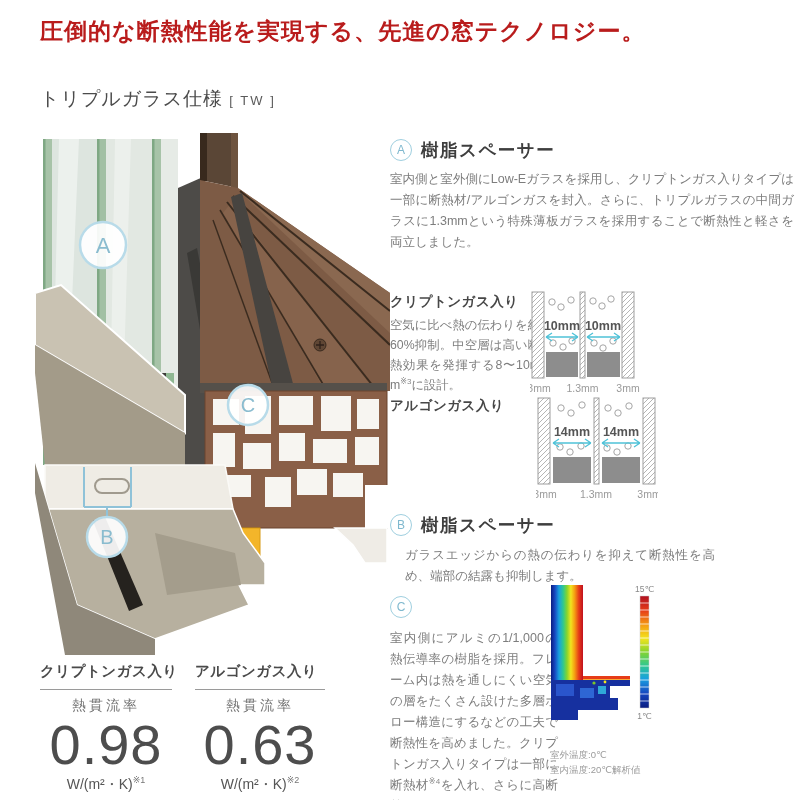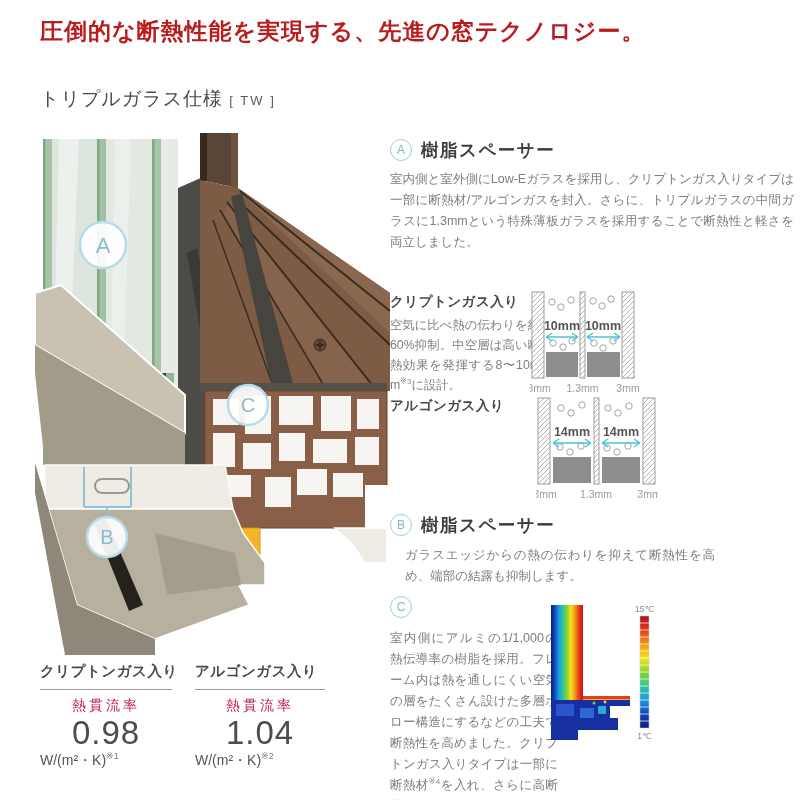--- a/index.html
+++ b/index.html
@@ -29,37 +29,37 @@
   .gas-krypton { top:155px; left:0; }
   .gas-argon   { top:259px; left:0; }
   .gas-title { font-size:13.5px; font-weight:bold; color:#474747; margin-bottom:5px; letter-spacing:.5px; }
   .gas-body { font-size:12.3px; color:#7d7d7d; line-height:1.62; word-break:break-all; text-align:justify; }
   .diagram-krypton { position:absolute; left:140px; top:152px; }
   .diagram-argon   { position:absolute; left:146px; top:258px; }
   .sec-b-header { position:absolute; top:375px; left:0; }
   .sec-b-body   { position:absolute; top:407px; left:15px; width:310px; }
   .sec-c-header { position:absolute; top:458px; left:0; }
   .sec-c-body   { position:absolute; top:490px; left:0; width:168px; }
-  .thermal      { position:absolute; top:464px; left:158px; }
+  .thermal      { position:absolute; top:444px; left:158px; }
   .thermal-caption { position:absolute; top:610px; left:160px; font-size:9.5px; color:#9b9b9b; line-height:1.55; }
 
   
   .dim-label { font-size:12.5px; font-weight:bold; fill:#555; }
   .mm-label  { font-size:10.5px; fill:#9a9a9a; }
 
   
   .stats { position:absolute; left:40px; top:662px; width:330px; height:135px; }
   .stat { position:absolute; top:0; }
   .stat-1 { left:0; width:132px; }
   .stat-2 { left:155px; width:130px; }
   .stat-title { font-size:14.5px; font-weight:bold; color:#4a4a4a; letter-spacing:.5px; white-space:nowrap; }
   .stat-rule { border:none; border-top:1px solid #9a9a9a; margin:8px 0 7px 0; }
-  .stat-label { font-size:14px; color:#be185d; text-align:center; letter-spacing:3px; }
-  .stat-value { font-size:33px; color:#4d4d4d; text-align:center; line-height:1.08; letter-spacing:1px; }
-  .stat-unit { font-size:14px; color:#555; text-align:left; }
+  .stat-label { font-size:14px; color:#737373; text-align:center; letter-spacing:3px; }
+  .stat-value { font-size:56px; color:#4d4d4d; text-align:center; line-height:1.08; letter-spacing:1px; }
+  .stat-unit { font-size:14px; color:#555; text-align:center; }
   .stat-unit sup { font-size:9px; color:#777; }
 </style>
 </head>
 <body>
 
 <svg width="0" height="0" style="position:absolute" aria-hidden="true">
   <defs>
     <pattern id="hatch" width="5" height="5" patternUnits="userSpaceOnUse">
       <rect width="5" height="5" fill="#ffffff"></rect>
       <path d="M-1,6 L6,-1" stroke="#b5b5b5" stroke-width="1"></path>
@@ -324,30 +324,34 @@
         <line x1="92" y1="91" x2="101" y2="91"></line>
           <line x1="92" y1="98" x2="101" y2="98"></line>
         <line x1="92" y1="105" x2="101" y2="105"></line>
           <line x1="92" y1="112" x2="101" y2="112"></line>
         <line x1="92" y1="119" x2="101" y2="119"></line>
       </g>
       <text x="96.5" y="10" text-anchor="middle" font-size="8.5" fill="#888">15℃</text>
       <text x="96.5" y="137" text-anchor="middle" font-size="8.5" fill="#888">1℃</text>
     </svg>
   </div>
+  <div class="thermal-caption">
+    <div>室外温度:0℃</div>
+    <div>室内温度:20℃解析値</div>
+  </div>
 </div>
 
 <div class="stats">
   <div class="stat stat-1">
     <div class="stat-title">クリプトンガス入り</div>
     <hr class="stat-rule">
     <div class="stat-label">熱貫流率</div>
     <div class="stat-value">0.98</div>
     <div class="stat-unit"><span>W/(m²・K)</span><sup>※1</sup></div>
   </div>
   <div class="stat stat-2">
     <div class="stat-title">アルゴンガス入り</div>
     <hr class="stat-rule">
     <div class="stat-label">熱貫流率</div>
-    <div class="stat-value">1.04</div>
+    <div class="stat-value">0.63</div>
     <div class="stat-unit"><span>W/(m²・K)</span><sup>※2</sup></div>
   </div>
 </div>
 
 </body></html>

